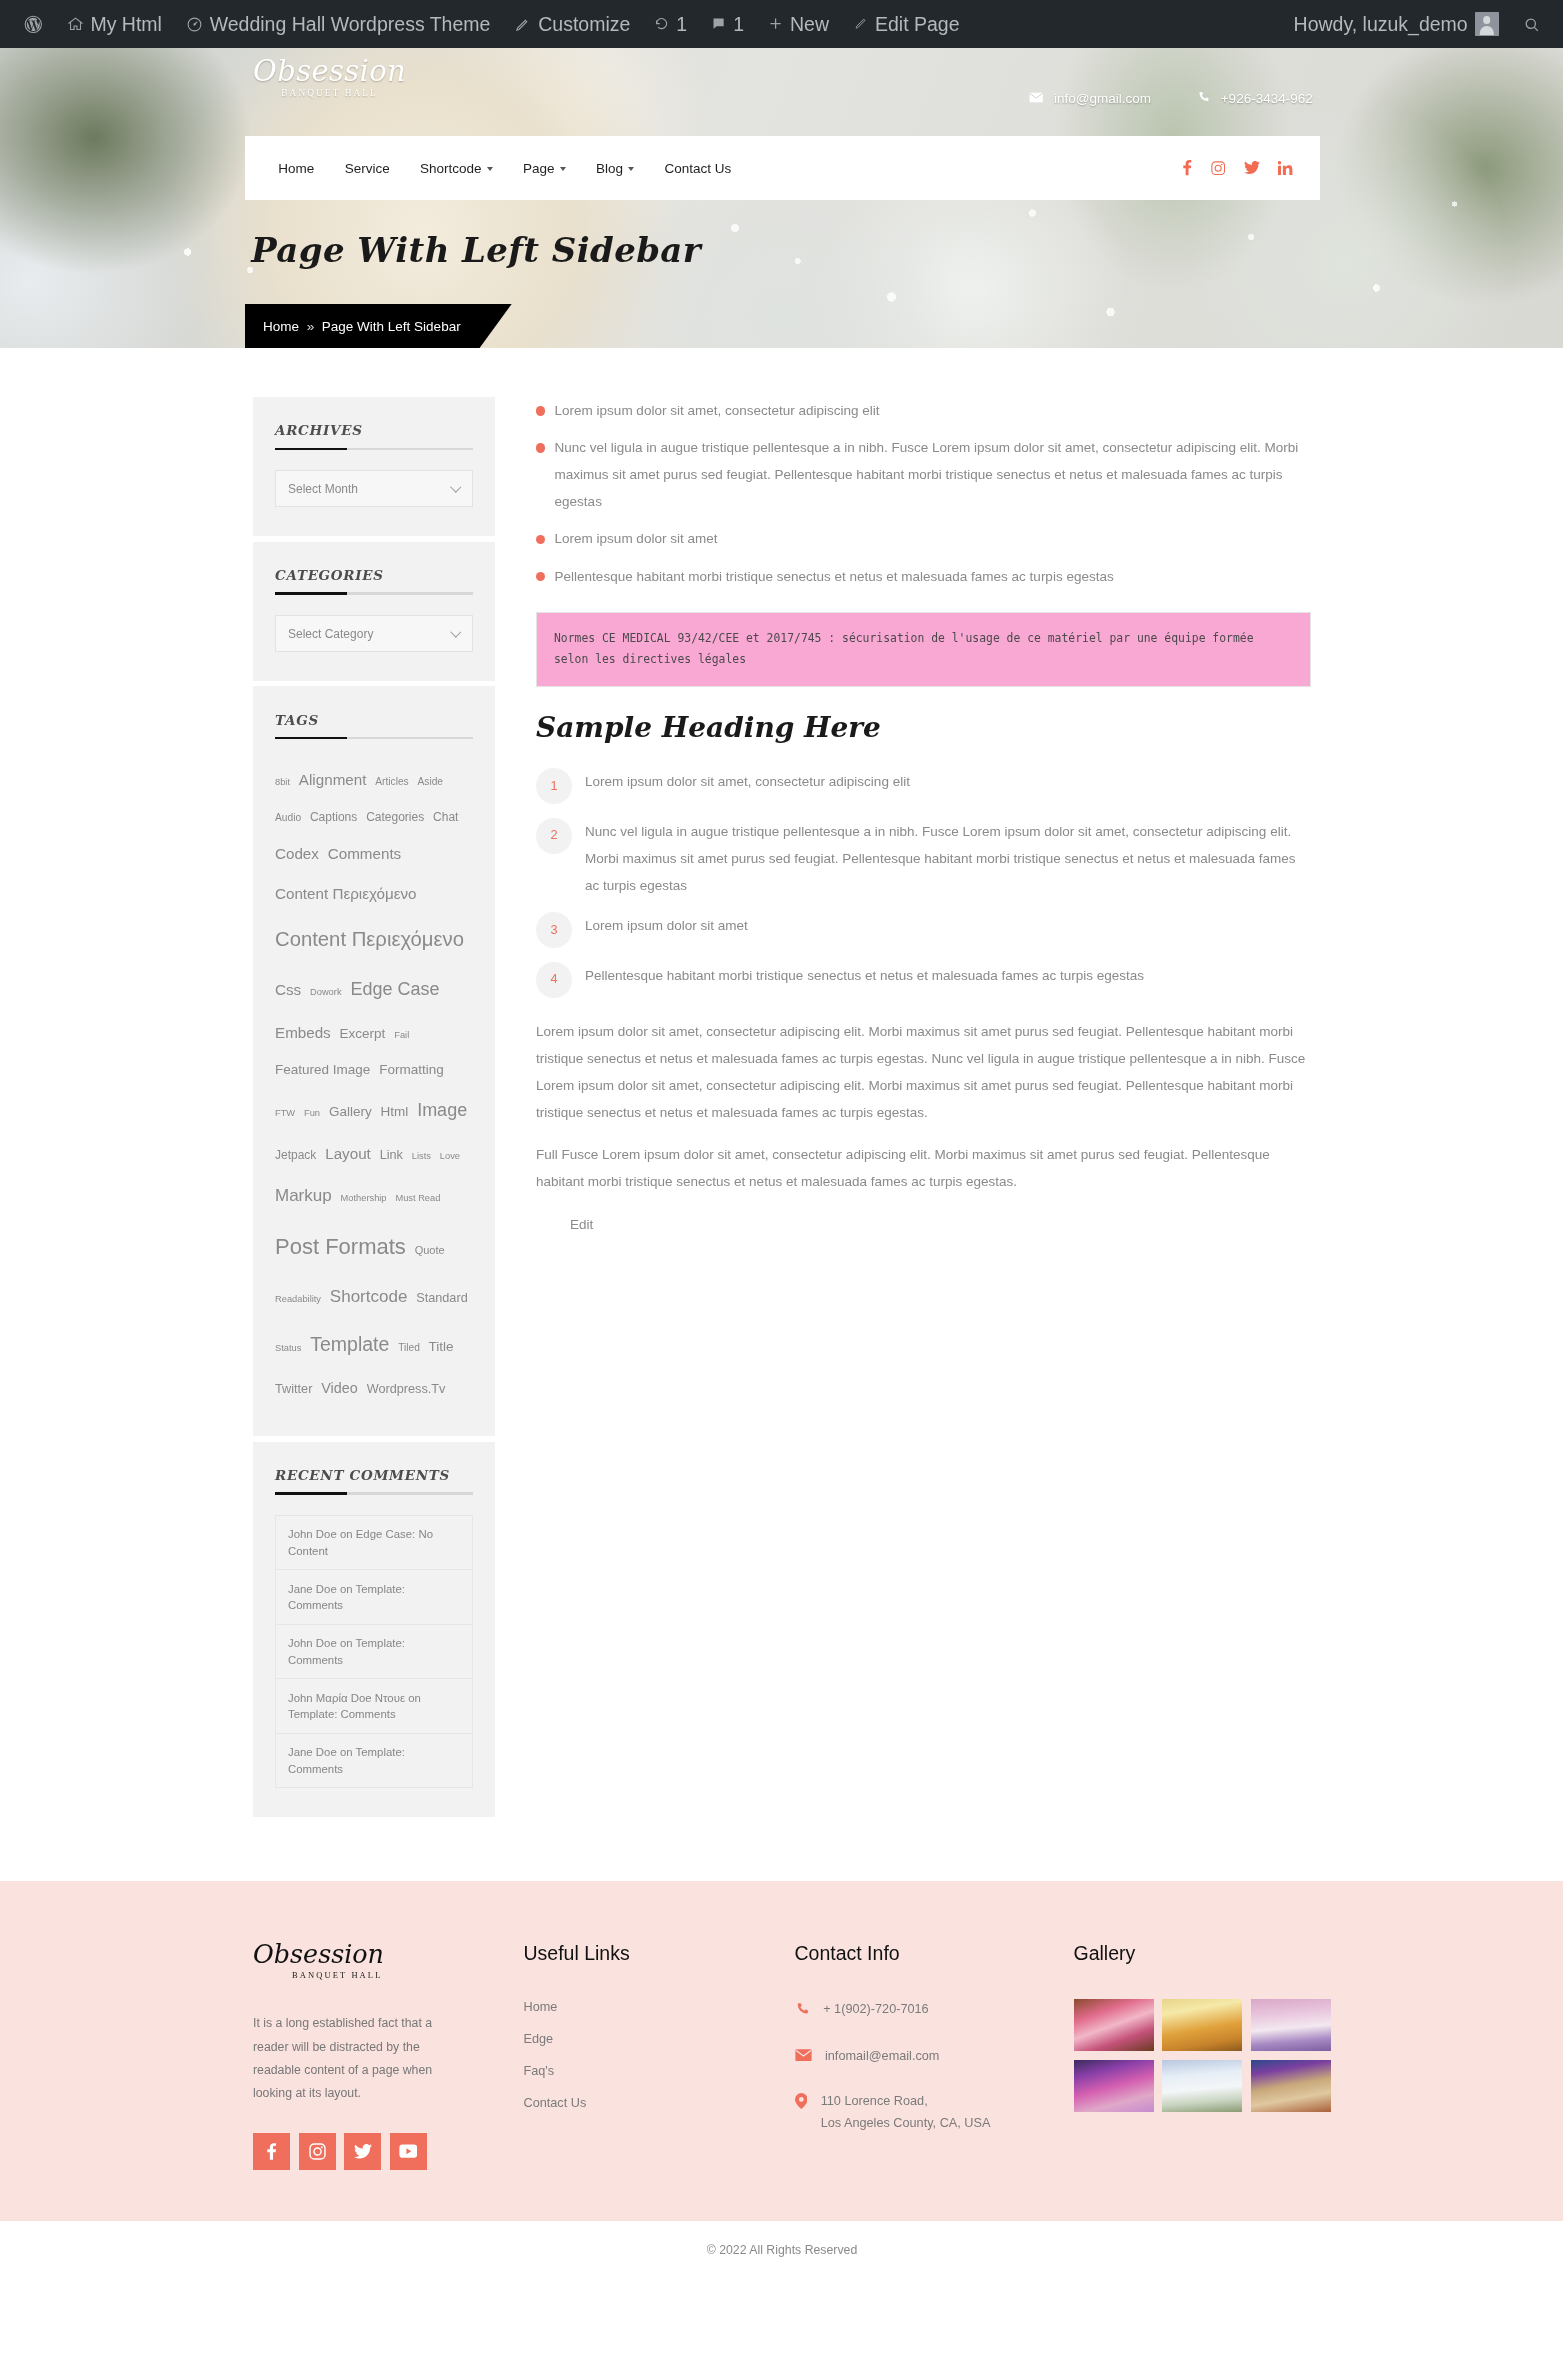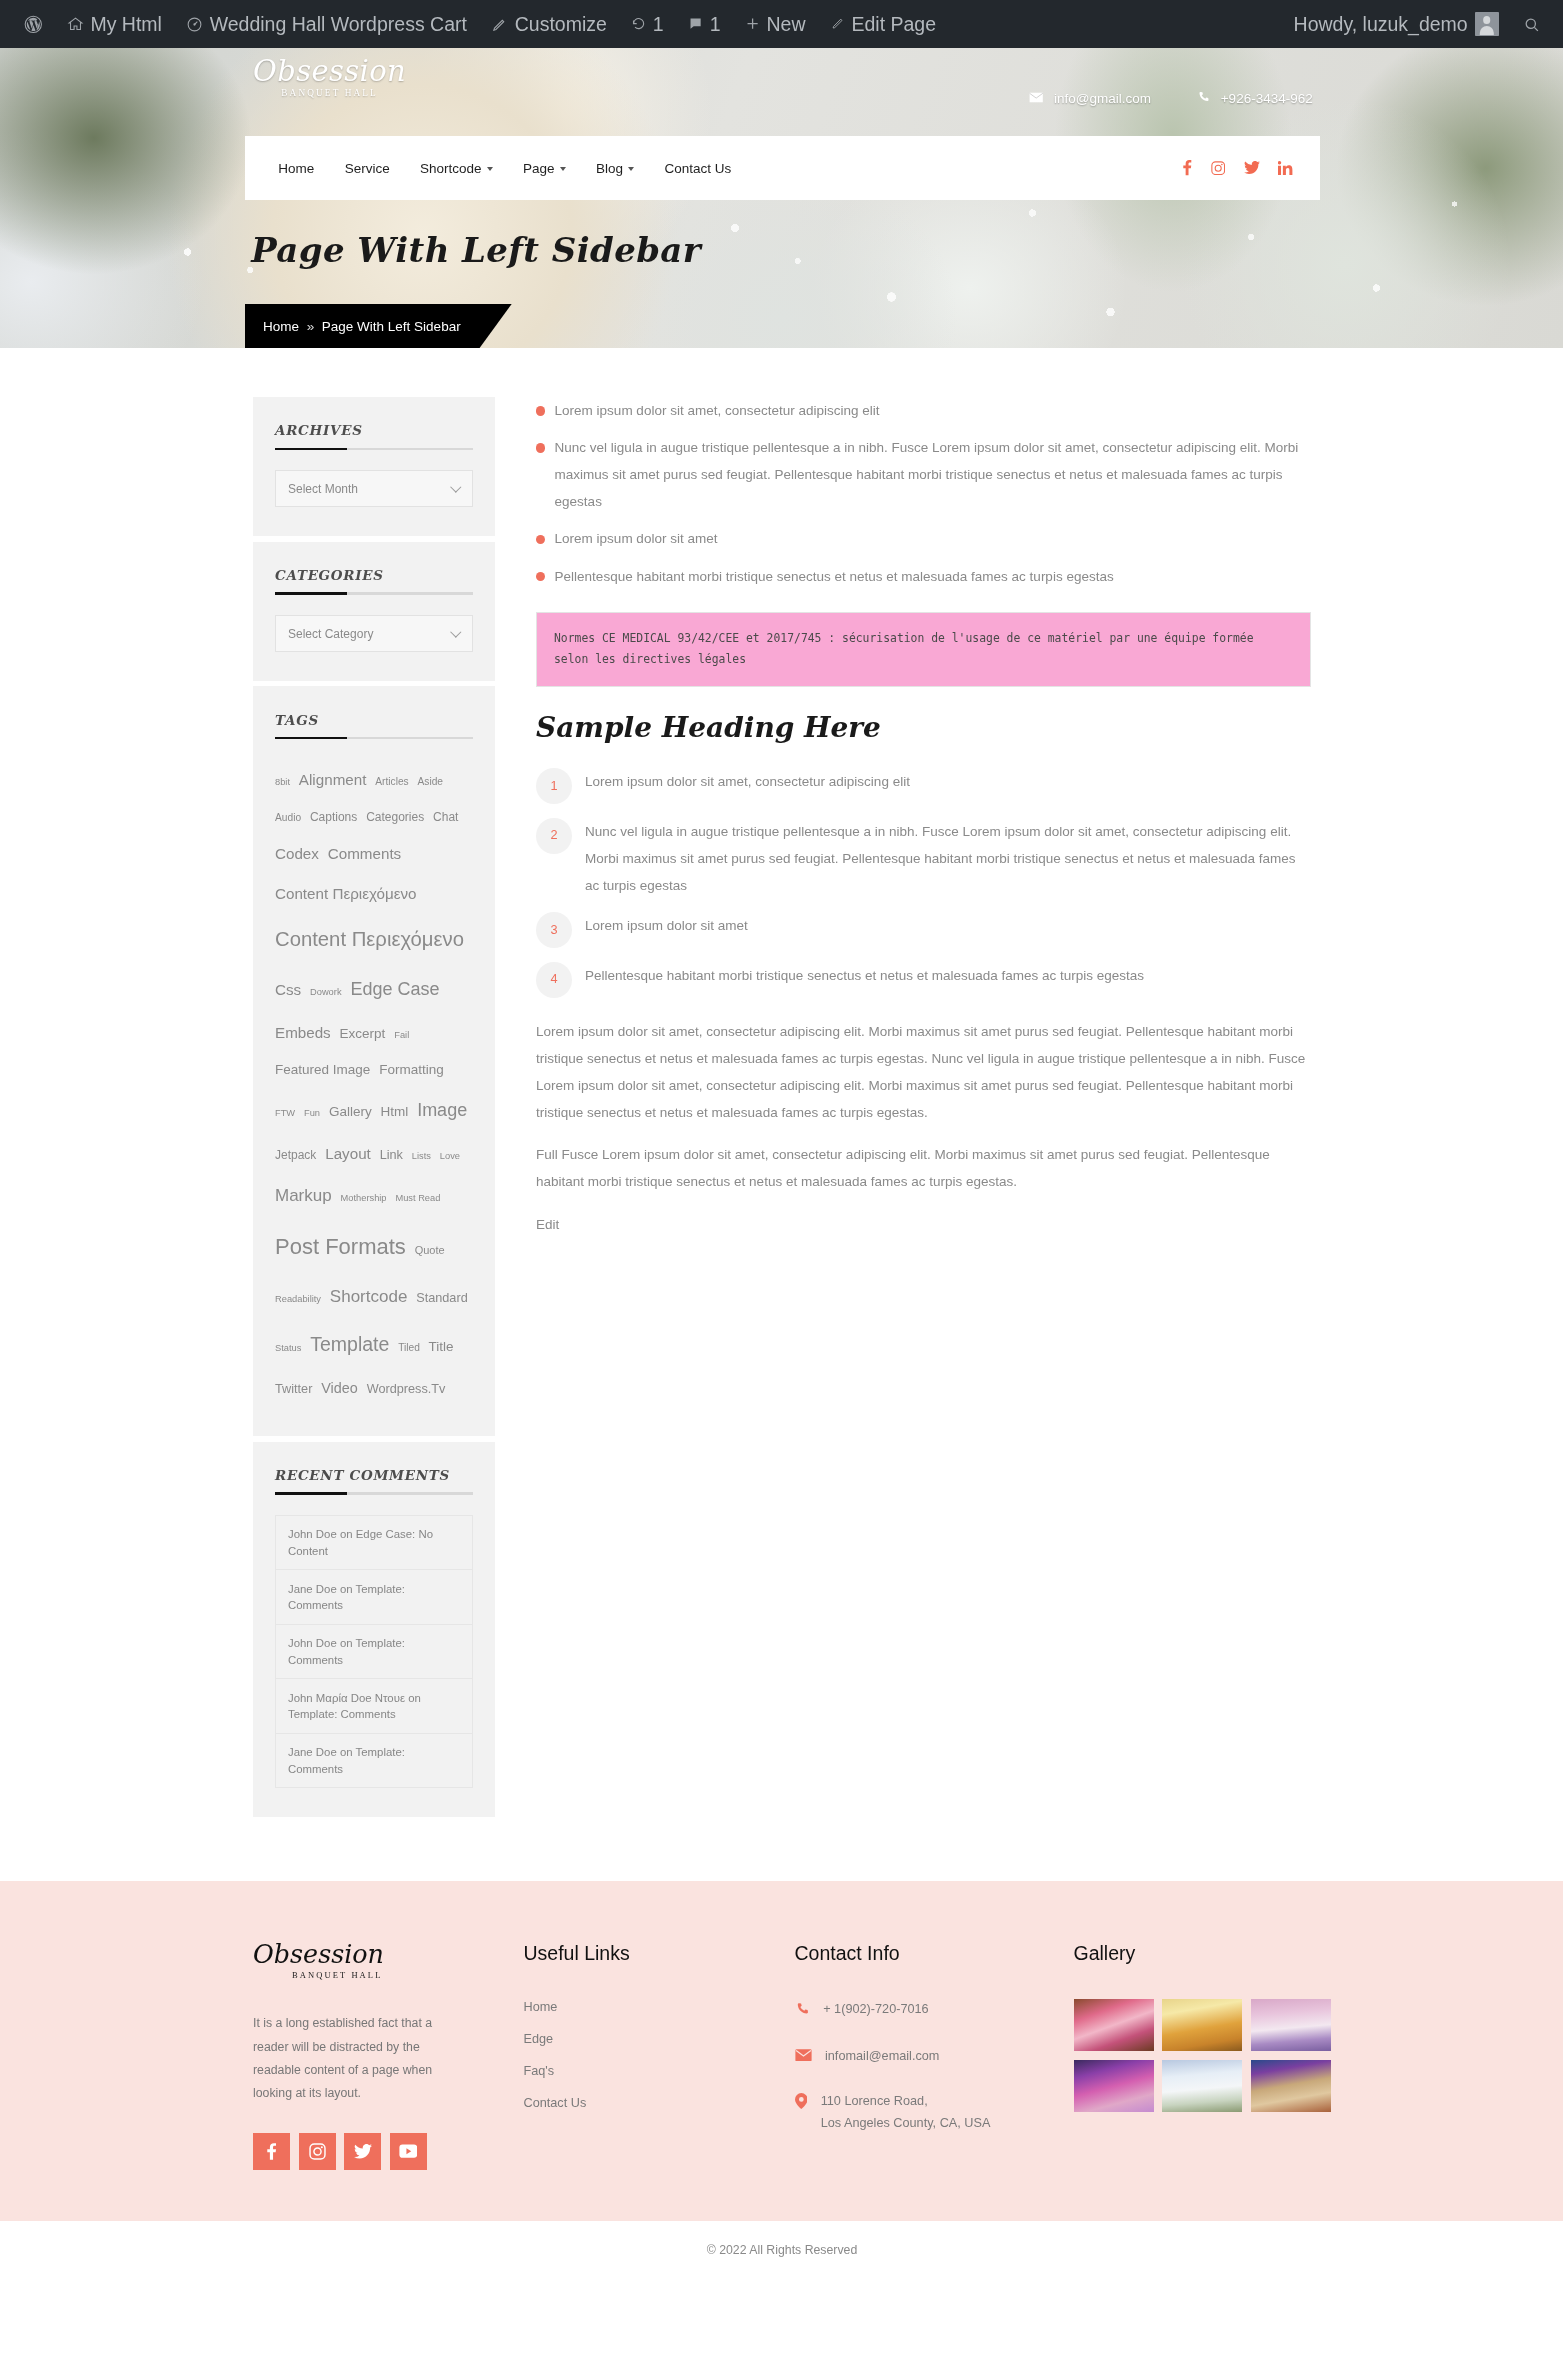--- a/index.html
+++ b/index.html
@@ -339,21 +339,21 @@
     left: 0; top: 0;
     width: 36px; height: 36px;
     border-radius: 50%;
     background: #f2f2f2;
     color: #ef6f5c;
     display: flex;
     align-items: center;
     justify-content: center;
     font-size: 12.7px;
   }
-  .edit-link { font-size: 13.5px; color: #8a8a8a; cursor: pointer; display: inline-block; margin-top: 6.8px; }
+  .edit-link { font-size: 13.5px; color: #8a8a8a; cursor: pointer; display: inline-block; margin-top: 6.8px; margin-left: 34px; }
 
   
   .footer {
     background: #fae3df;
     padding: 61px 0 51px;
   }
   .footer-grid {
     width: 1075px;
     margin: 0 auto;
     display: flex;
@@ -466,21 +466,21 @@
     </div>
 
     <div class="ab-item">
       <span class="ab-icon">
         <svg width="17" height="17" viewBox="0 0 24 24">
             <circle cx="12" cy="12" r="9" fill="none" stroke="#b4b9be" stroke-width="1.5"></circle>
             <path d="M12 12l4-4" stroke="#b4b9be" stroke-width="1.5" fill="none"></path>
             <circle cx="12" cy="12" r="1.6" fill="#b4b9be"></circle>
           </svg>
       </span>
-      <span>Wedding Hall Wordpress Cart</span>
+      <span>Wedding Hall Wordpress Theme</span>
     </div>
 
     <div class="ab-item">
       <span class="ab-icon">
         <svg width="17" height="17" viewBox="0 0 24 24">
             <path d="M4 20l3-1 11-11-2-2L5 17l-1 3z" fill="none" stroke="#b4b9be" stroke-width="1.5"></path>
           </svg>
       </span>
       <span>Customize</span>
     </div>

